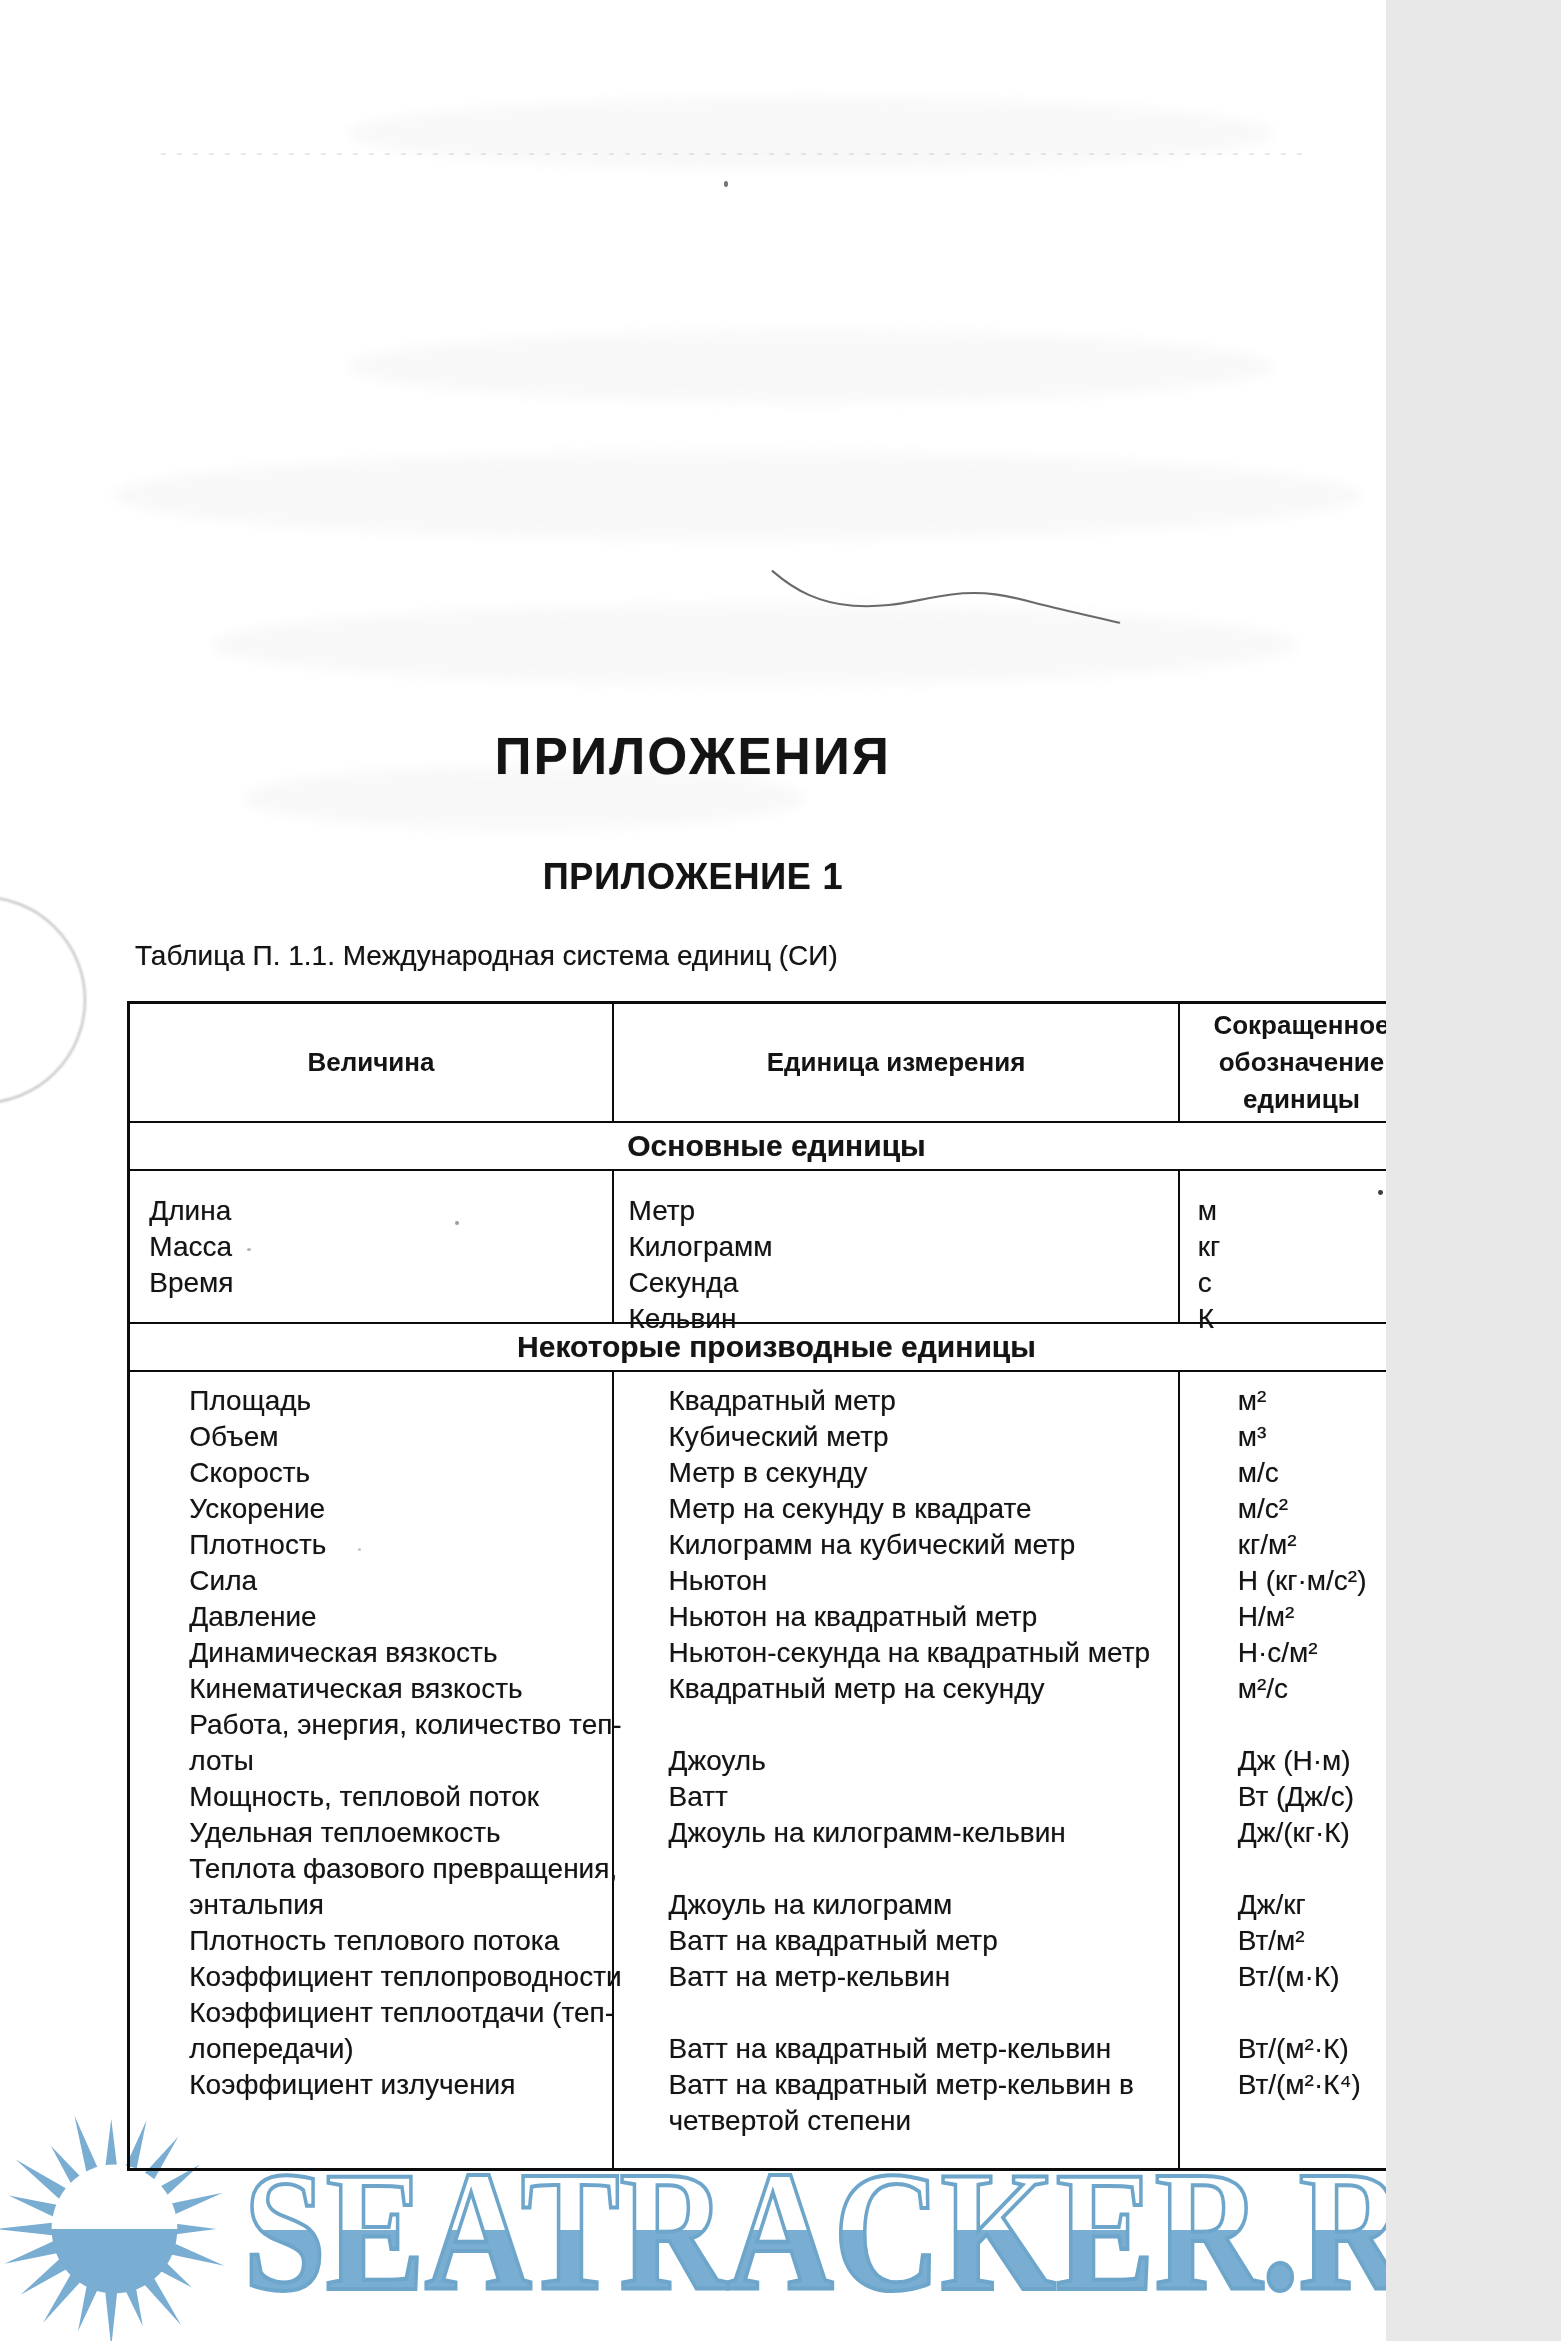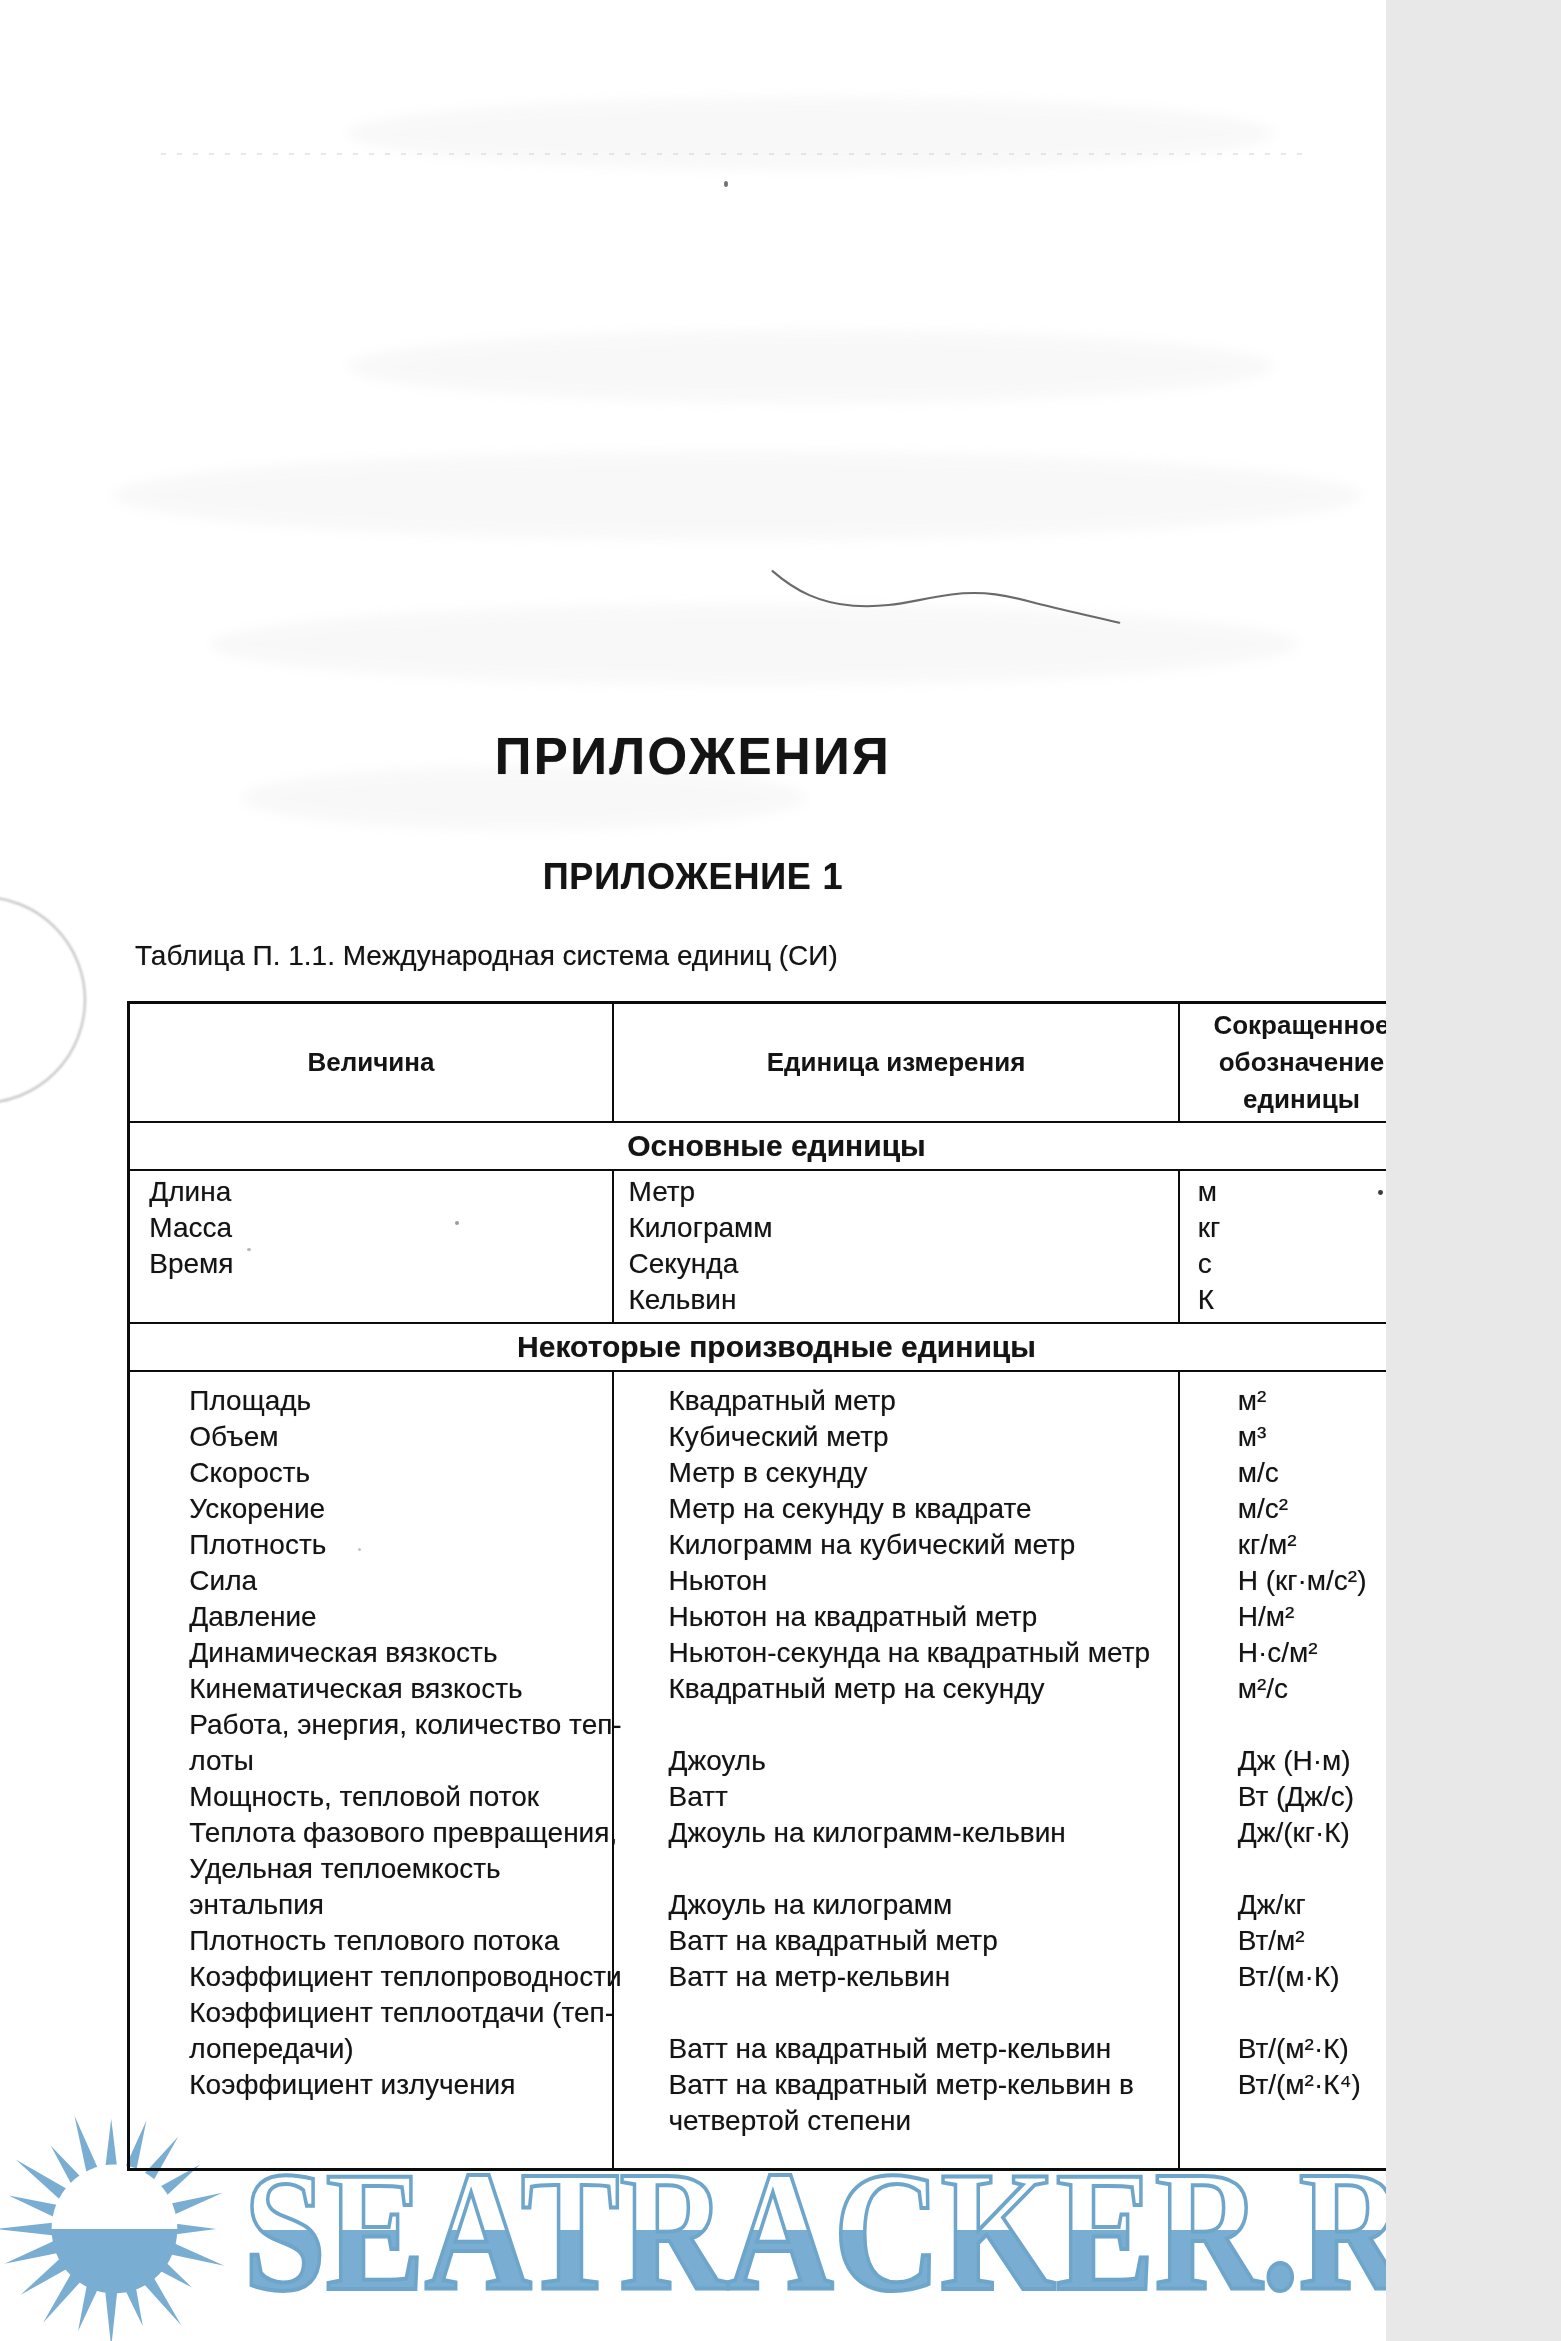--- a/index.html
+++ b/index.html
@@ -79,21 +79,21 @@
     padding: 0 11.3px;
   }
   #si-table .rb { border-right: 2.4px solid #0c0c0c; }
   #si-table .band {
     grid-column: 1 / -1;
     display: flex; align-items: center; justify-content: center;
     font-size: 30px; font-weight: bold;
     border-bottom: 2.4px solid #0c0c0c;
   }
   #si-table .cell { font-size: 28px; }
-  #si-table .basic { border-bottom: 2.4px solid #0c0c0c; padding-top: 3px; }
+  #si-table .basic { border-bottom: 2.4px solid #0c0c0c; padding-top: 22px; }
   #si-table .derived { padding-top: 11.3px; margin-left: 40px; }
   #si-table .c1 { padding-left: 19.3px; }
   #si-table .c2 { padding-left: 14.5px; }
   #si-table .c3 { padding-left: 17.7px; }
   #si-table .ln { height: 36px; line-height: 36px; white-space: nowrap; }
   #si-table .cell, #si-table .band { text-shadow: 0 0 0.8px rgba(0,0,0,0.45); }
   
   #watermark { position: absolute; left: 0; top: 2095px; z-index: 2; }
   #wm-text {
     font-family: "Liberation Serif", "DejaVu Serif", serif;
@@ -175,22 +175,22 @@
         <div class="ln">Скорость</div>
         <div class="ln">Ускорение</div>
         <div class="ln">Плотность</div>
         <div class="ln">Сила</div>
         <div class="ln">Давление</div>
         <div class="ln">Динамическая вязкость</div>
         <div class="ln">Кинематическая вязкость</div>
         <div class="ln">Работа, энергия, количество теп-</div>
         <div class="ln">лоты</div>
         <div class="ln">Мощность, тепловой поток</div>
+        <div class="ln">Удельная теплоемкость</div>
         <div class="ln">Теплота фазового превращения,</div>
-        <div class="ln">Удельная теплоемкость</div>
         <div class="ln">энтальпия</div>
         <div class="ln">Плотность теплового потока</div>
         <div class="ln">Коэффициент теплопроводности</div>
         <div class="ln">Коэффициент теплоотдачи (теп-</div>
         <div class="ln">лопередачи)</div>
         <div class="ln">Коэффициент излучения</div>
         <div class="ln"></div>
       </div>
     <div class="cell derived c2 rb">
         <div class="ln">Квадратный метр</div>

